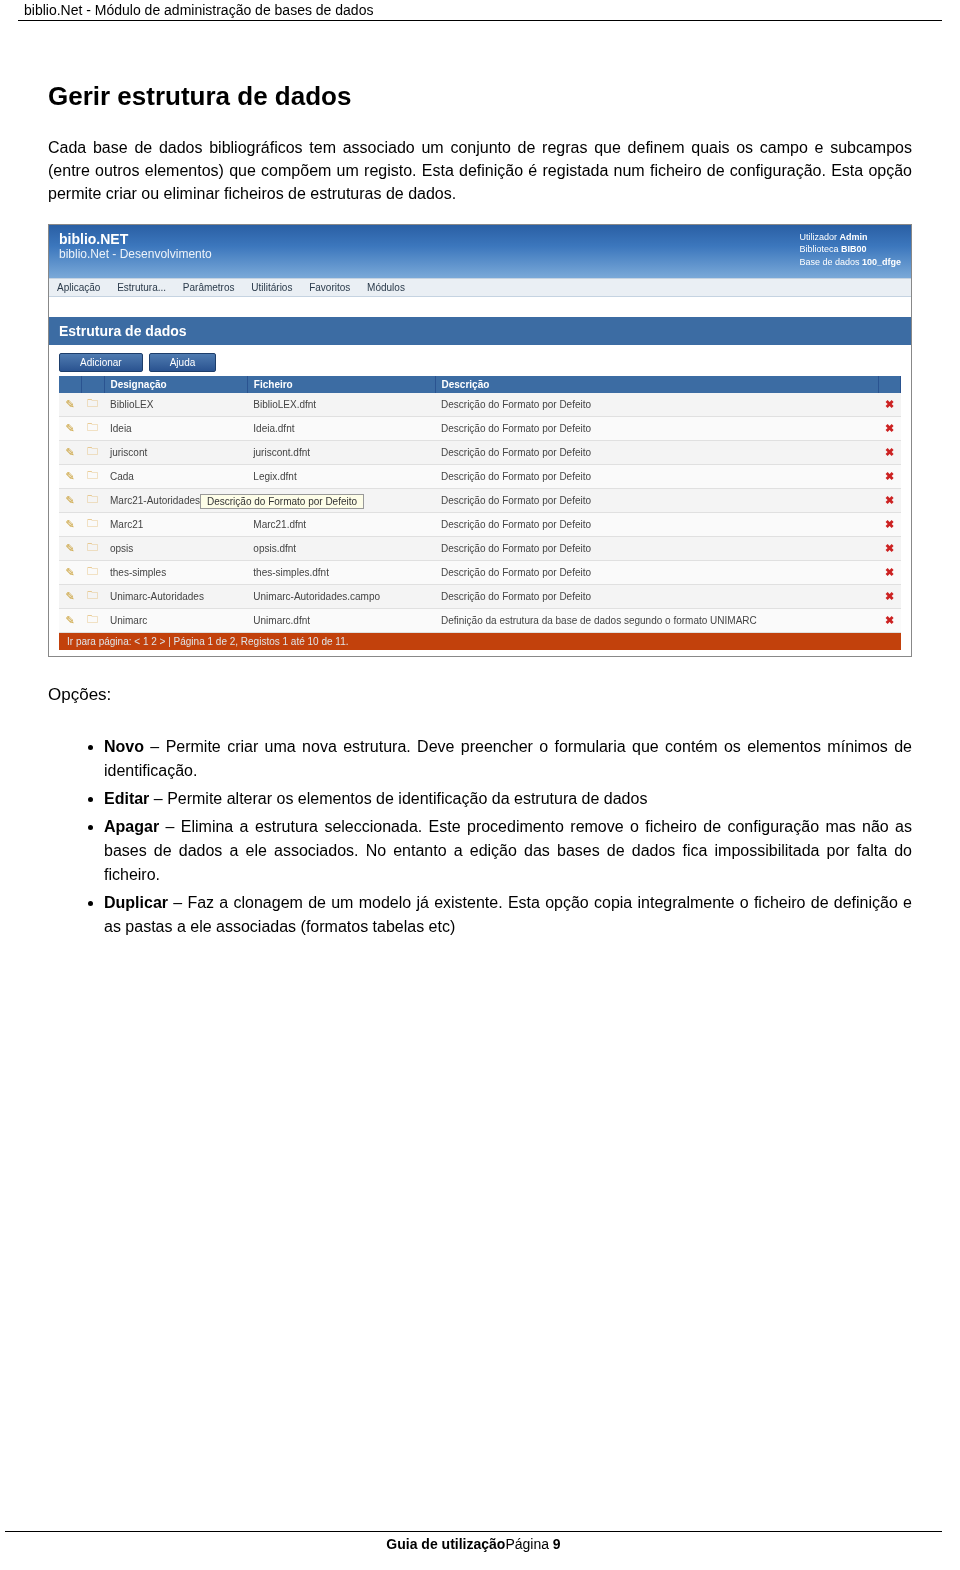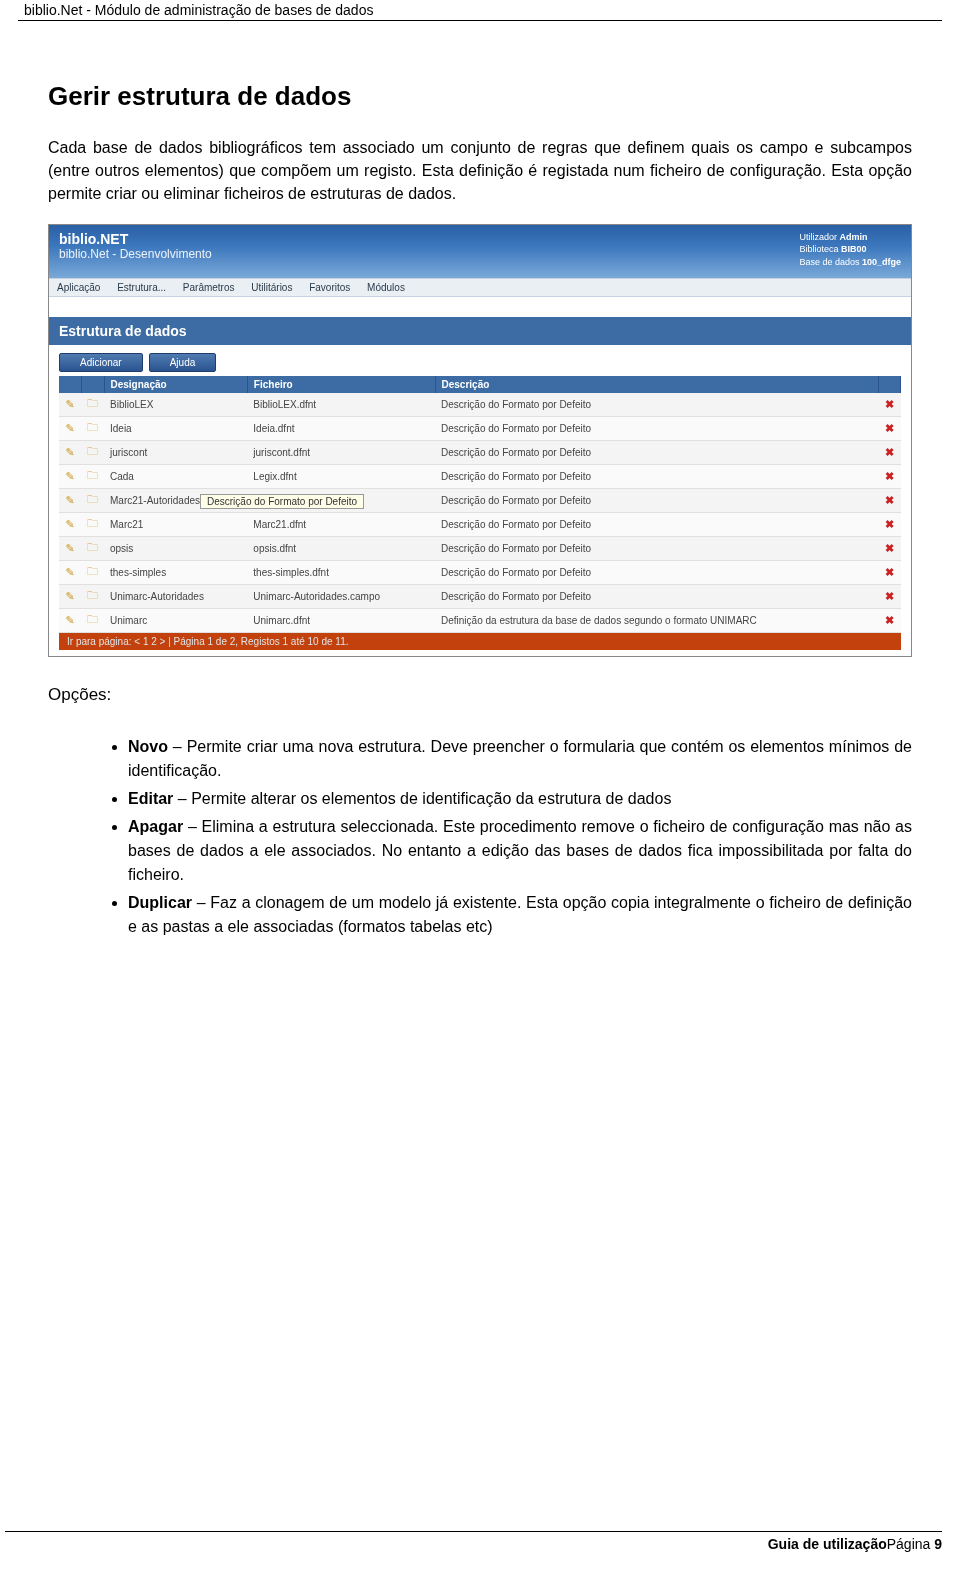--- a/index.html
+++ b/index.html
@@ -141,34 +141,33 @@
     margin: 28px 0 30px 0;
   }
   ul.opts {
     padding-left: 56px;
     font-size: 16px;
     line-height: 1.5;
   }
   ul.opts li {
     margin-bottom: 4px;
     text-align: justify;
-    margin-left: 24px;
   }
   ul.opts b { font-weight: bold; }
   
   .page-footer {
     position: absolute;
     bottom: 18px;
     left: 5px;
     right: 18px;
     border-top: 1px solid #000;
     padding-top: 4px;
     font-size: 14px;
     display: flex;
-    justify-content: flex-end;
+    justify-content: center;
   }
 </style>
 </head>
 <body>
 
 <div class="page-header">
   <span>biblio.Net - Módulo de administração de bases de dados</span>
 </div>
 
 <div class="content">

